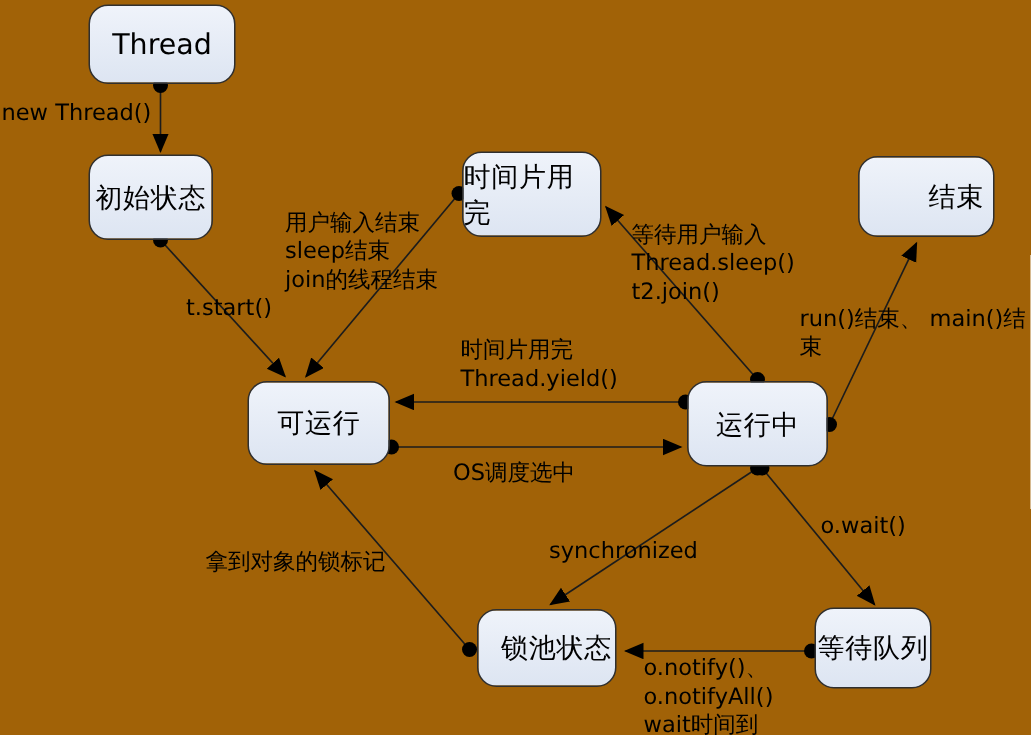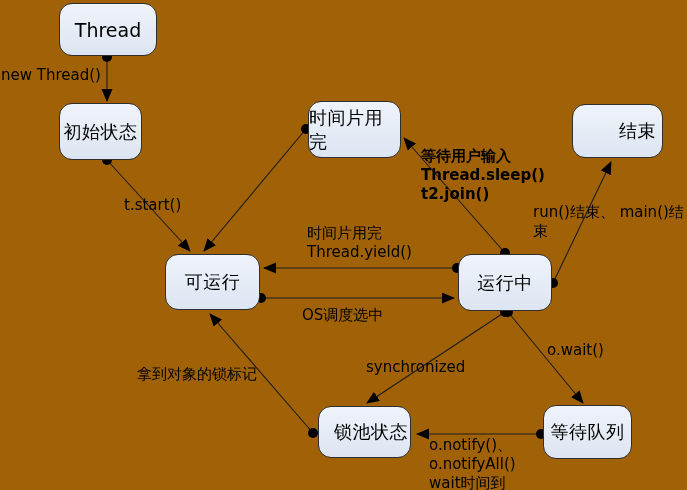--- a/index.html
+++ b/index.html
@@ -60,25 +60,28 @@
     <line x1="313" y1="433" x2="210" y2="314" marker-start="url(#m-dot)" marker-end="url(#m-arrow)"></line>
   </svg>
 
   <div class="node big" style="left:59px;top:3px;width:98px;height:53px;">Thread</div>
   <div class="node" style="left:59px;top:103px;width:83px;height:57px;">初始状态</div>
   <div class="node" style="left:308px;top:101px;width:93px;height:57px;">时间片用完</div>
   <div class="node" style="left:572px;top:104px;width:91px;height:54px;padding-left:40px;">结束</div>
   <div class="node" style="left:165px;top:254px;width:95px;height:56px;">可运行</div>
   <div class="node" style="left:458px;top:254px;width:94px;height:57px;">运行中</div>
   <div class="node" style="left:318px;top:406px;width:93px;height:52px;padding-left:13px;">锁池状态</div>
-  <div class="node" style="left:543px;top:405px;width:89px;height:54px;">等待队列</div>
+  <div class="node" style="left:543px;top:405px;width:78px;height:54px;">等待队列</div>
 
   <div class="elabel" style="left:1px;top:66px;">new Thread()</div>
   <div class="elabel" style="left:84px;top:196px;margin-left:40px;">t.start()</div>
-  <div class="elabel" style="left:421px;top:147px;font-weight:bold;">等待用户输入
+  <div class="elabel" style="left:190px;top:139px;">用户输入结束
+sleep结束
+join的线程结束</div>
+  <div class="elabel" style="left:421px;top:147px;">等待用户输入
 Thread.sleep()
 t2.join()</div>
   <div class="elabel" style="left:518px;top:203px;margin-left:15px;">run()结束、 main()结束</div>
   <div class="elabel" style="left:307px;top:224px;">时间片用完
 Thread.yield()</div>
   <div class="elabel" style="left:302px;top:306px;">OS调度选中</div>
   <div class="elabel" style="left:366px;top:358px;">synchronized</div>
   <div class="elabel" style="left:547px;top:341px;">o.wait()</div>
   <div class="elabel" style="left:429px;top:436px;">o.notify()、
 o.notifyAll()

